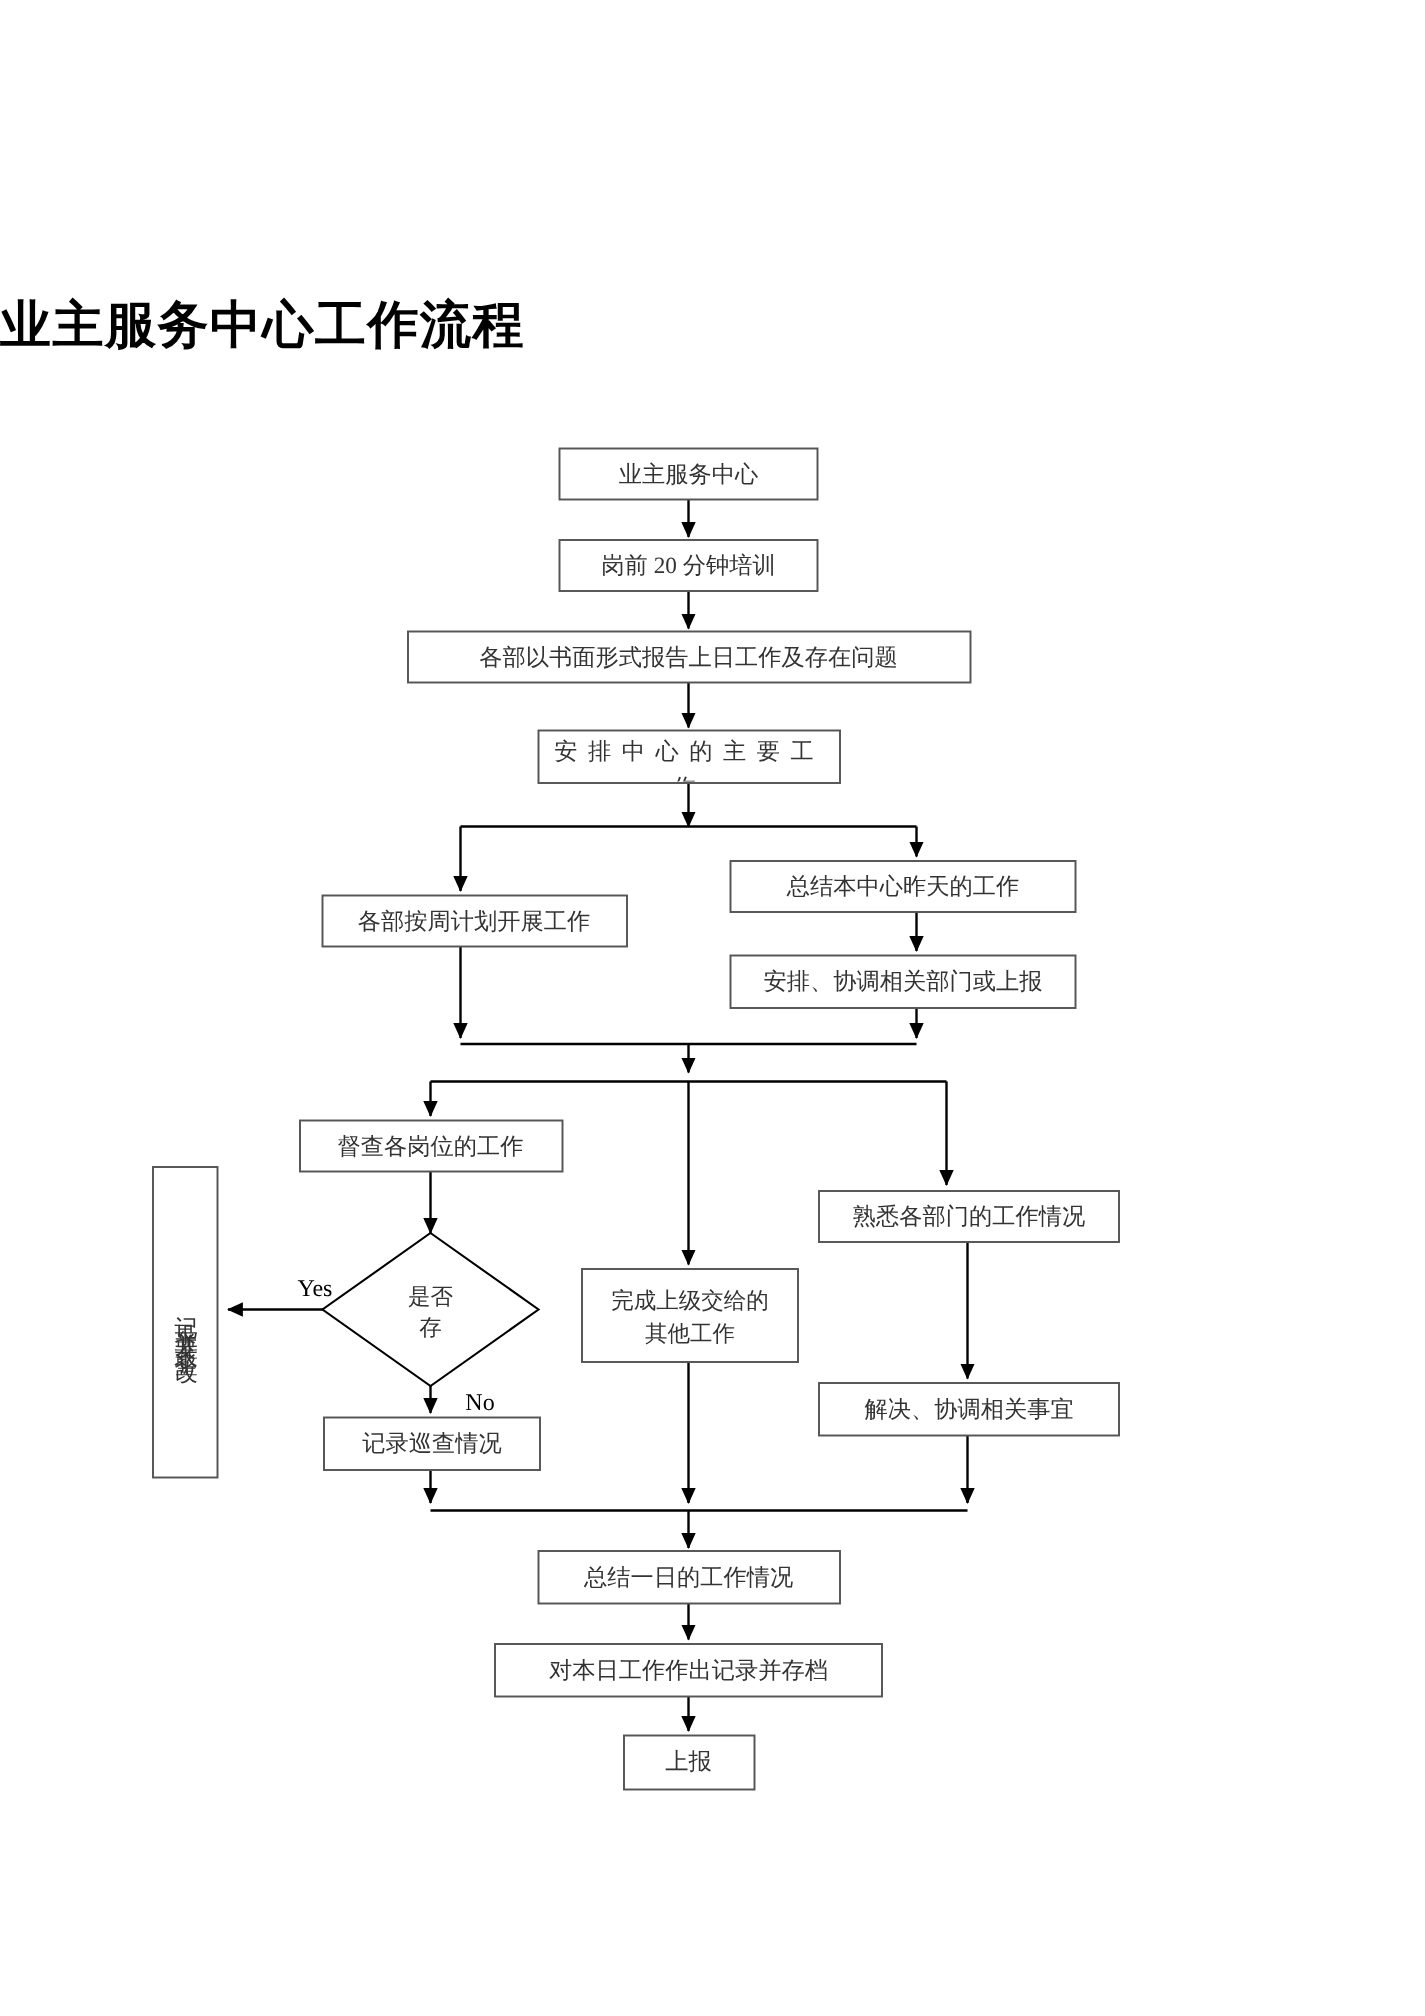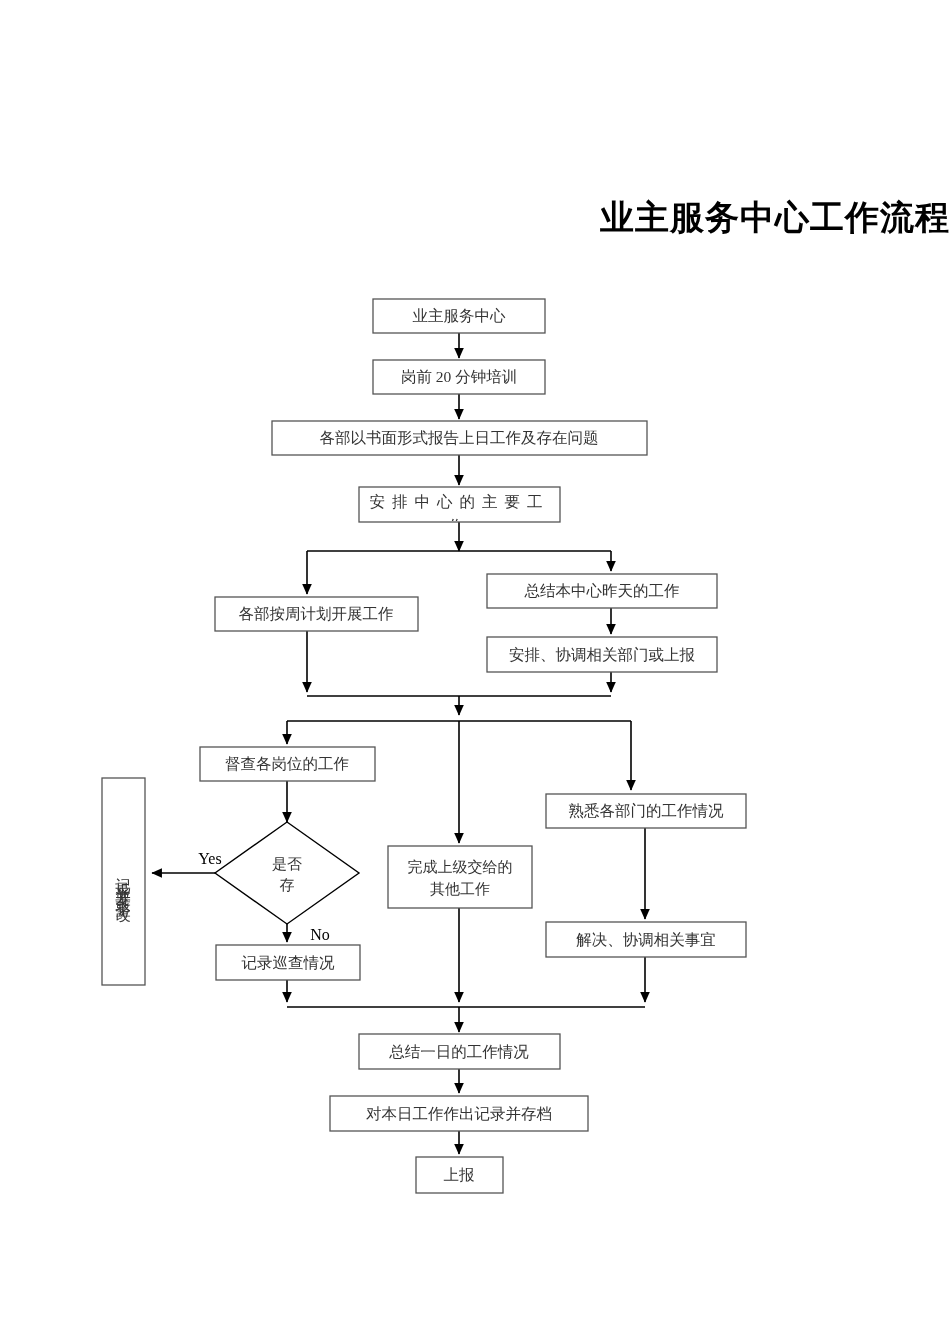--- a/index.html
+++ b/index.html
@@ -19,21 +19,21 @@
     position: relative;
     width: 950px;
     height: 1344px;
     background: #ffffff;
   }
   #title {
     position: absolute;
     left: 0;
     top: 196px;
     width: 950px;
-    text-align: right;
+    text-align: left;
     font-size: 34px;
     font-weight: bold;
     letter-spacing: 1px;
     line-height: 44px;
     font-family: "Liberation Serif", "DejaVu Serif", serif;
   }
   svg#flow {
     position: absolute;
     left: 0;
     top: 0;

